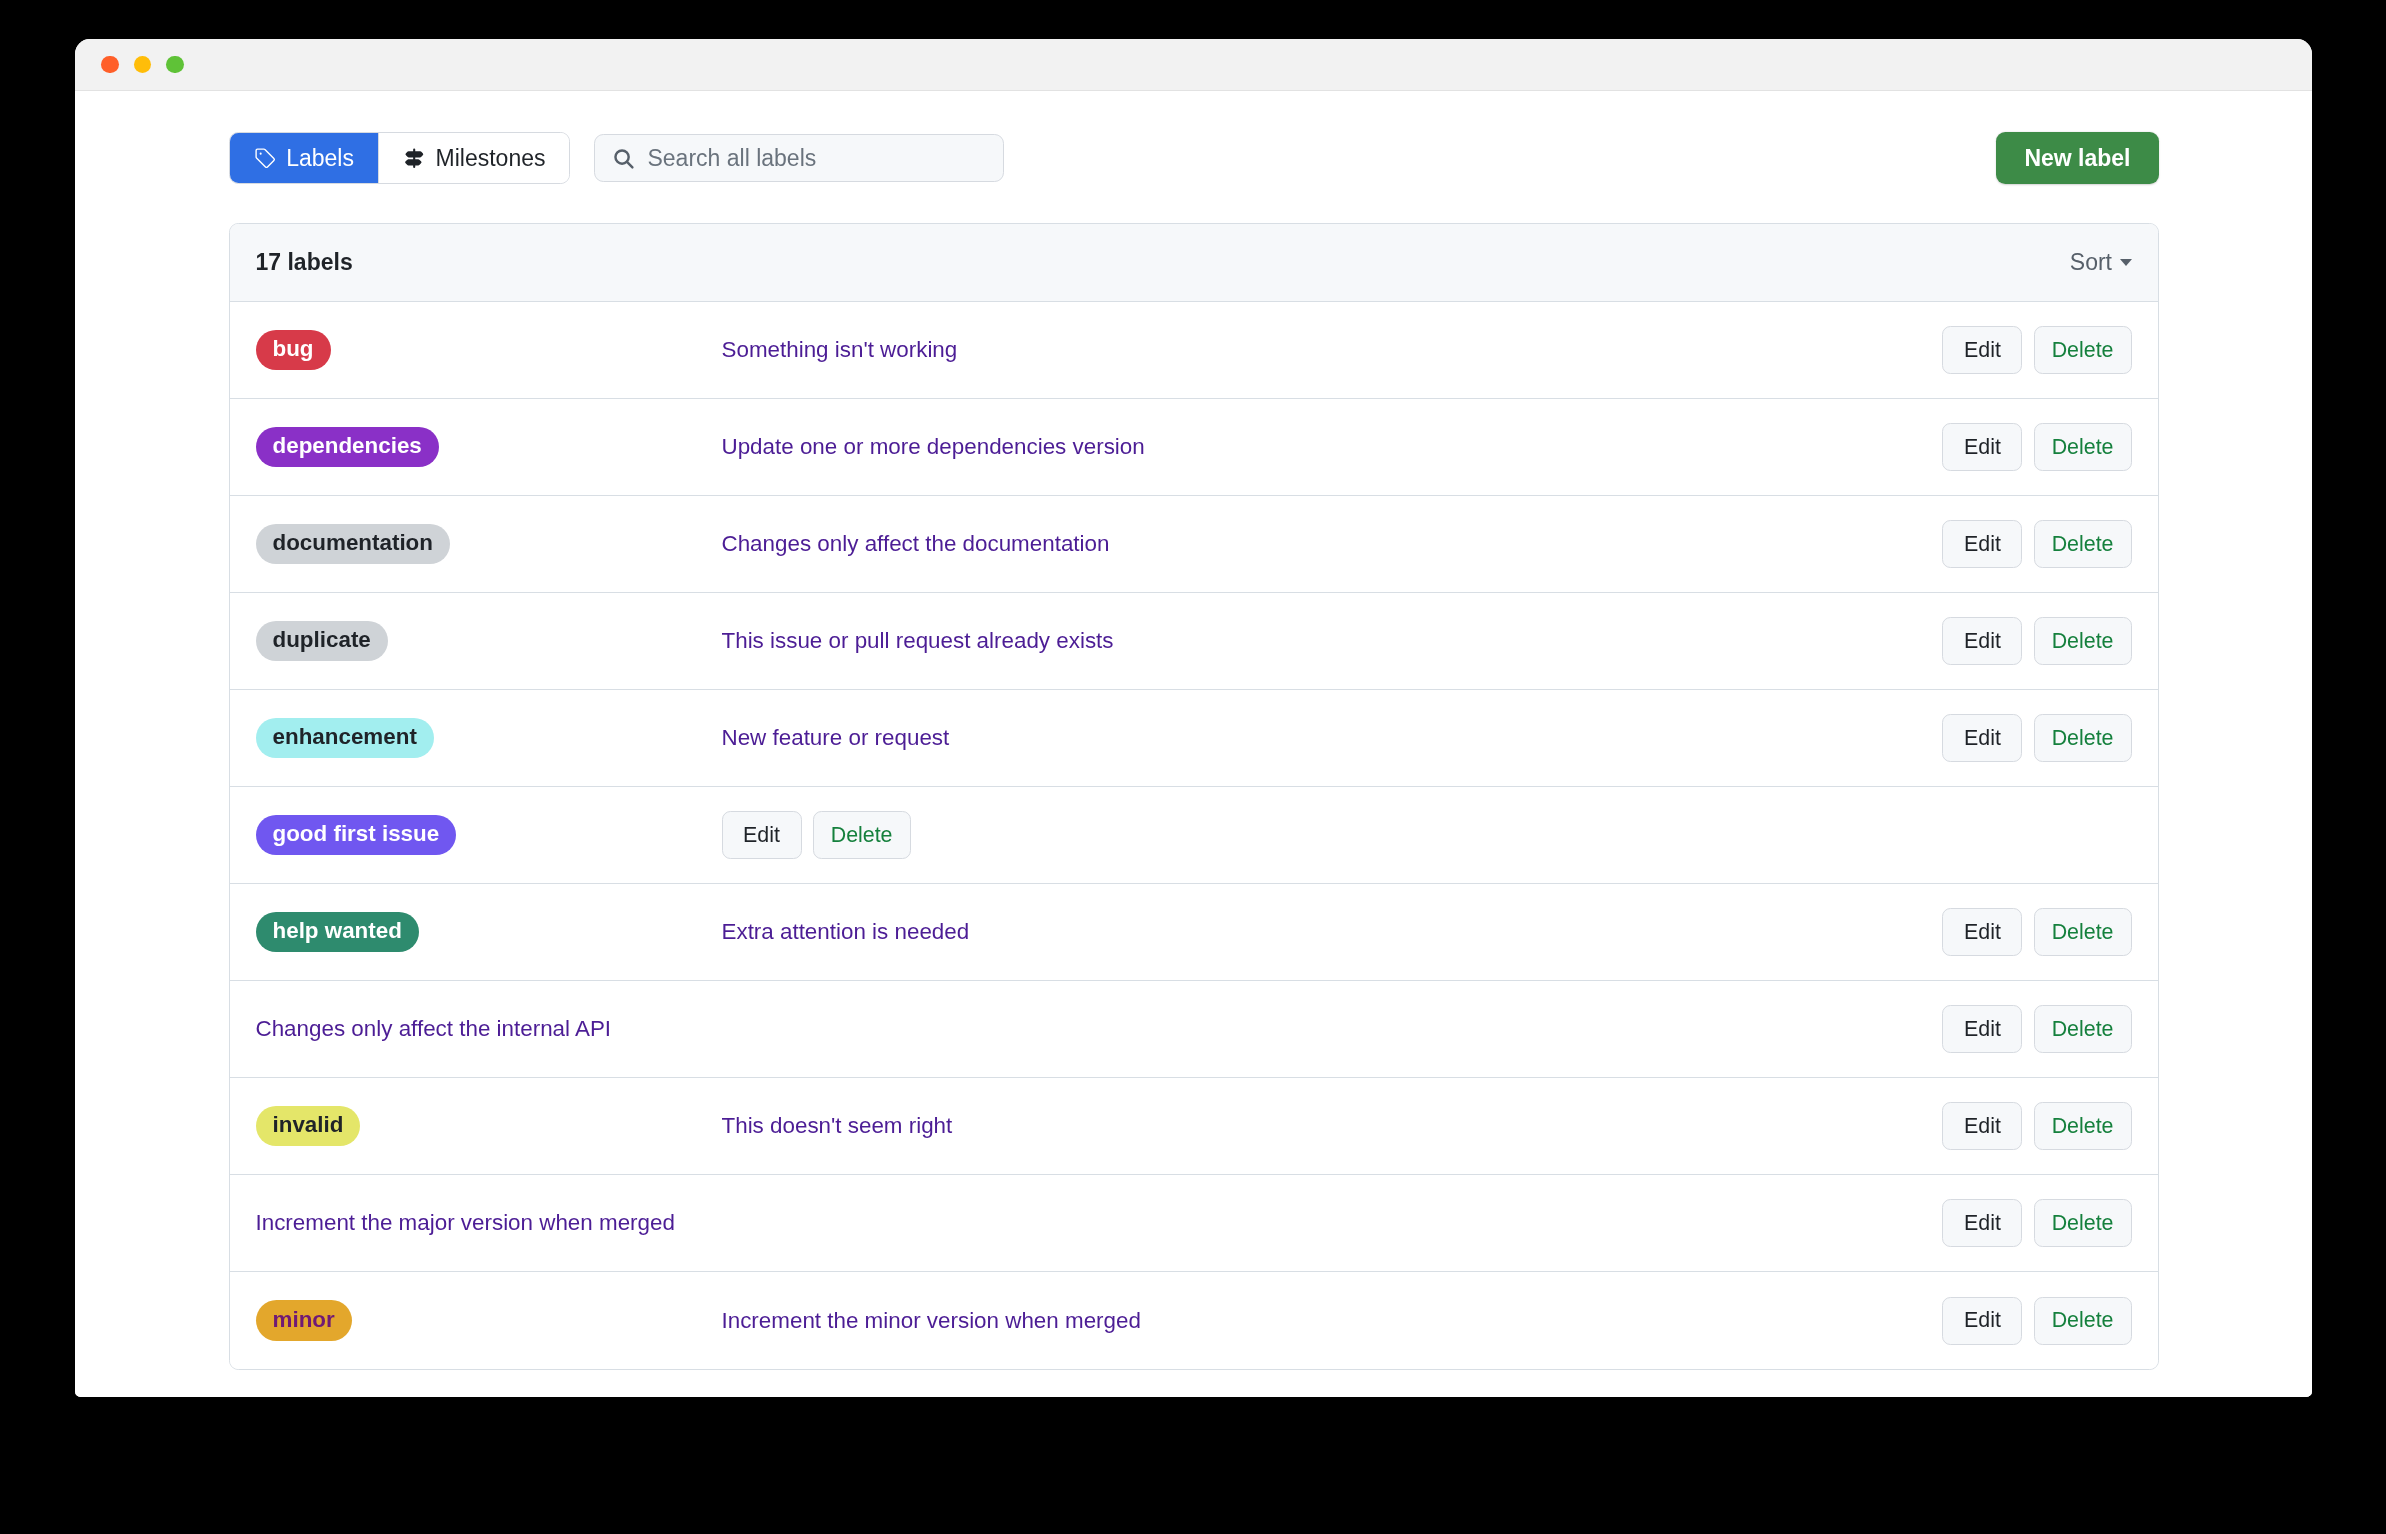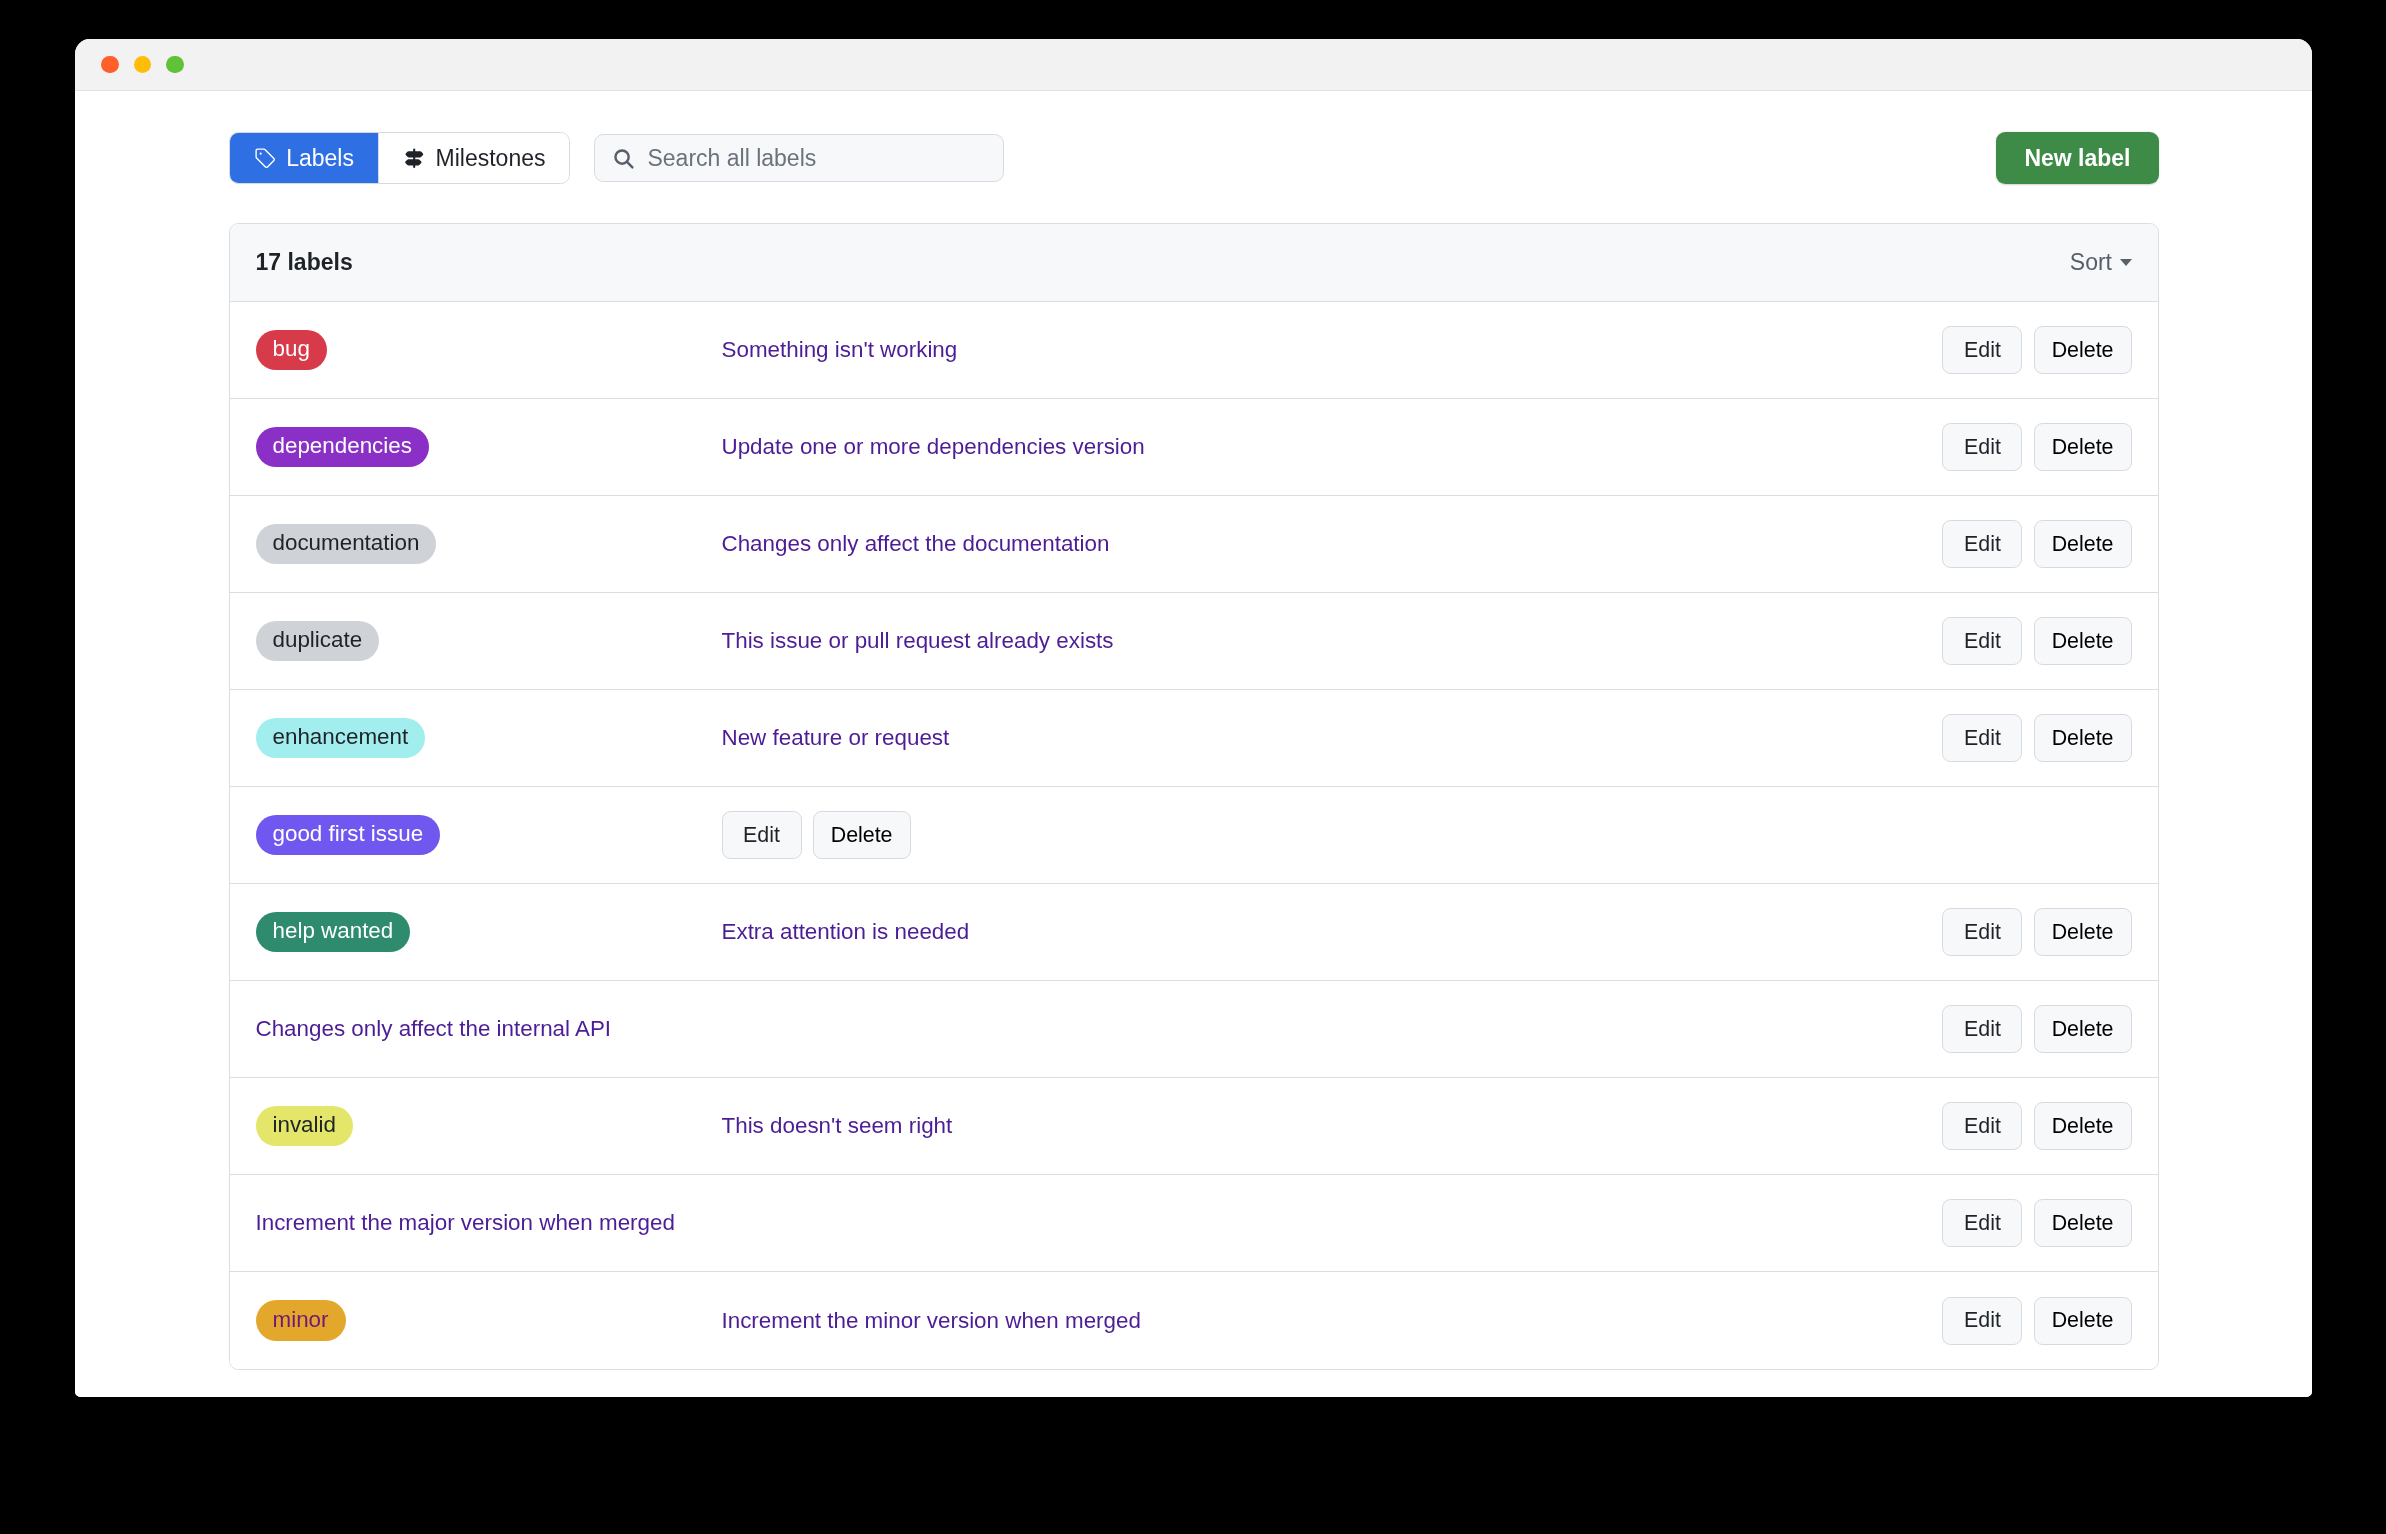--- a/index.html
+++ b/index.html
@@ -191,21 +191,21 @@
 
   .col-badge { width: 466px; flex: none; }
   .col-desc  { flex: 1; }
   .col-actions { flex: none; display: flex; gap: 11.2px; }
 
   .badge {
     display: inline-block;
     padding: 6.5px 17px 8.4px;
     border-radius: 931px;
     font-size: 22.4px;
-    font-weight: normal;
+    font-weight: bold;
     line-height: 1.15;
     white-space: nowrap;
   }
 
   .desc {
     font-size: 22.4px;
     color: #4c1d95;
     text-align: right;
   }
 
@@ -214,21 +214,21 @@
     min-width: 80px;
     padding: 0 17px;
     font-size: 21.4px;
     background: #f6f8fa;
     border: 0.9px solid #d6dae0;
     border-radius: 8.4px;
     cursor: pointer;
     font-family: "Liberation Sans", sans-serif;
     color: #1f2328;
   }
-  .btn-sm.danger { color: #000000; }
+  .btn-sm.danger { color: #15803d; }
 
   .icon { display: inline-flex; align-items: center; justify-content: center; }
 </style>
 </head>
 <body>
 
 <div class="desktop">
 
   <div class="window">
 

